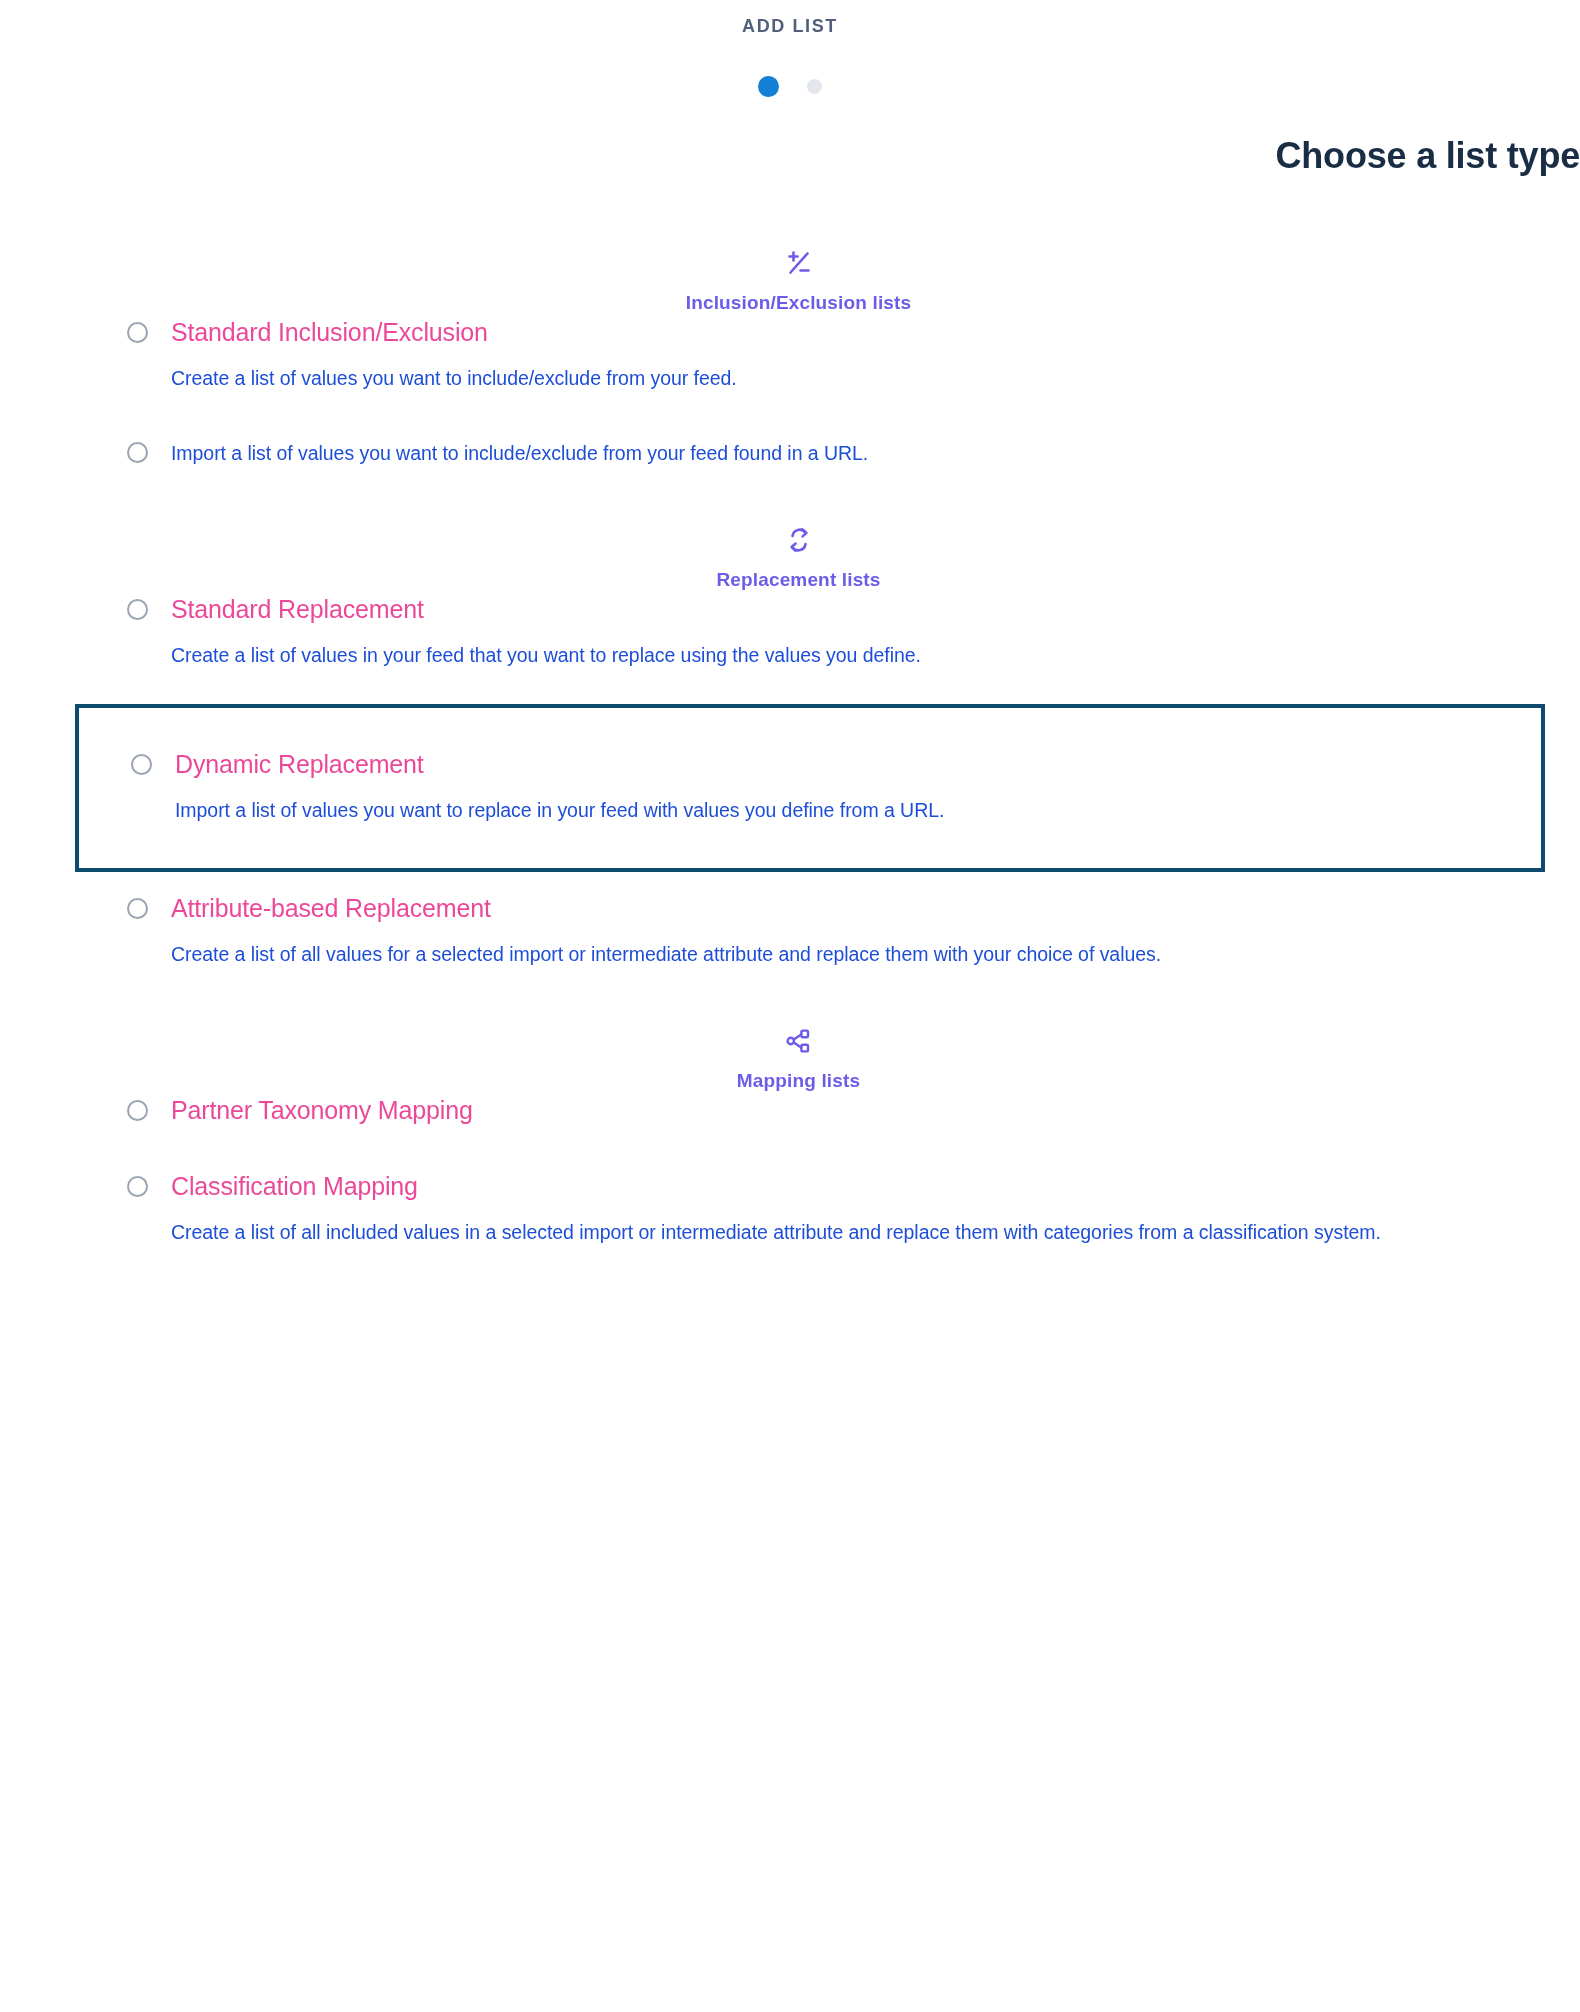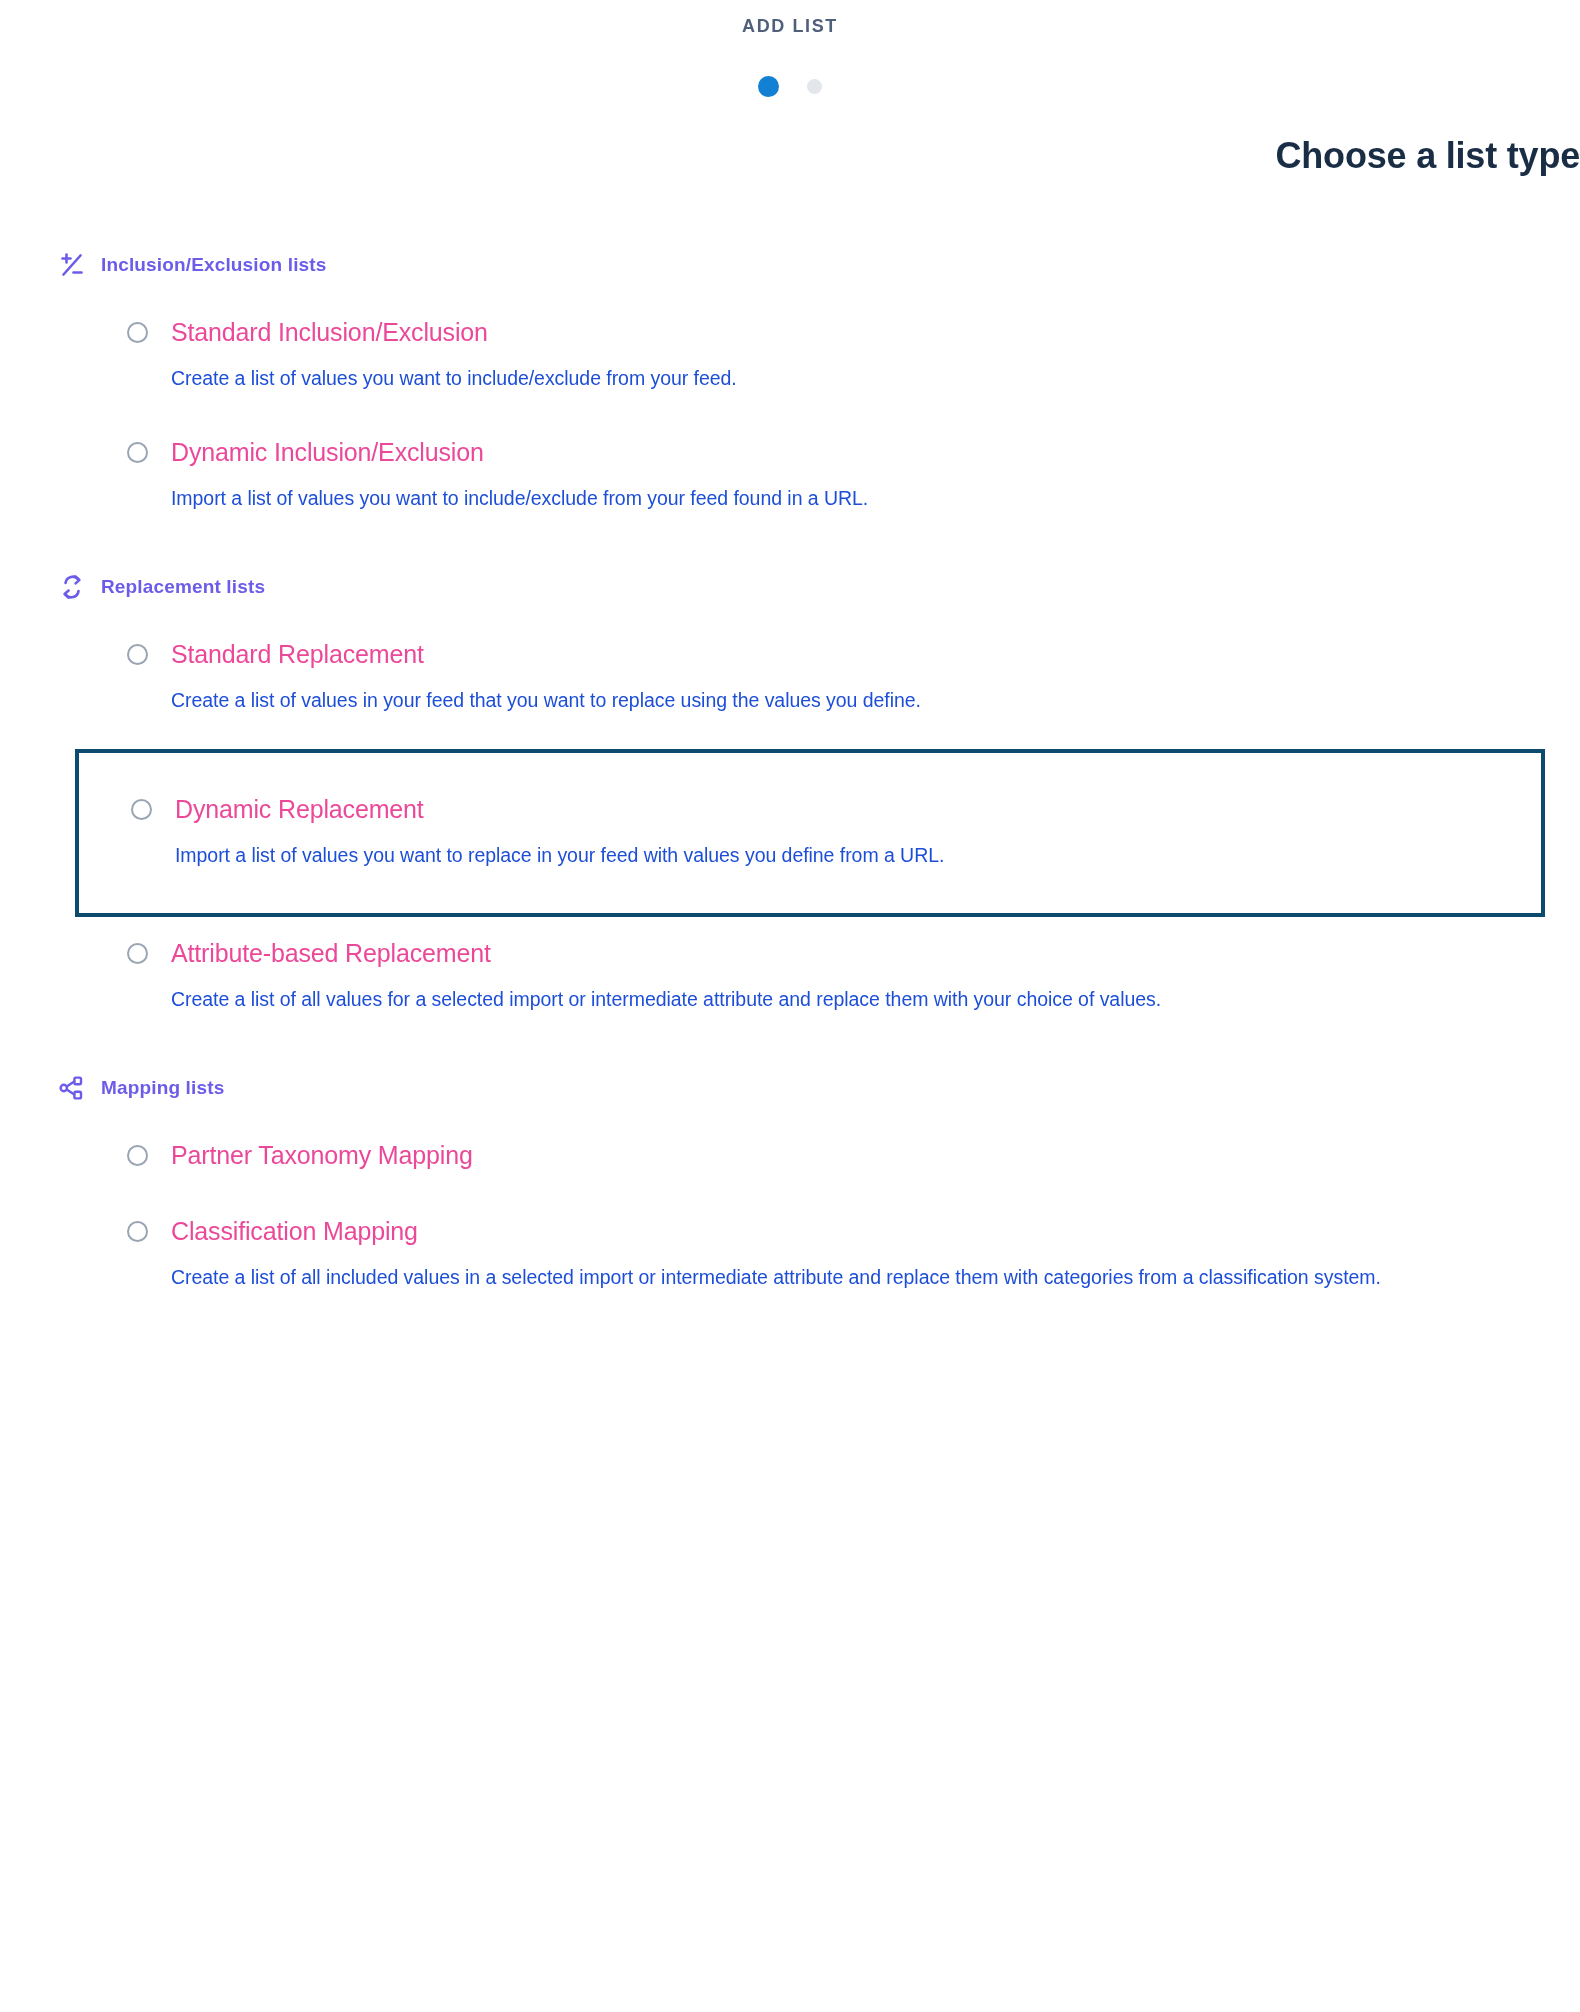--- a/index.html
+++ b/index.html
@@ -76,20 +76,21 @@
   }
   .group + .group {
     margin-top: 48px;
   }
 
   .group-header {
     display: flex;
     align-items: center;
     gap: 14px;
     height: 34px;
+    flex-direction: column;
   }
   .group-icon {
     width: 30px;
     height: 30px;
     flex: 0 0 30px;
     display: flex;
     align-items: center;
     justify-content: center;
   }
   .group-icon svg { display: block; }
@@ -185,21 +186,20 @@
 
     <div class="options">
       <div class="option">
         <span class="radio"></span>
         <div class="option-title">Standard Inclusion/Exclusion</div>
         <div class="option-desc">Create a list of values you want to include/exclude from your feed.</div>
       </div>
 
       <div class="option">
         <span class="radio"></span>
-        <div class="option-title">Dynamic Inclusion/Exclusion</div>
         <div class="option-desc">Import a list of values you want to include/exclude from your feed found in a URL.</div>
       </div>
     </div>
   </section>
 
   <section class="group" style="margin-top:56px;">
     <div class="group-header">
       <span class="group-icon">
         <svg width="28" height="28" viewBox="0 0 28 28" fill="none">
           <path d="M7.5 10 A7.2 7.2 0 0 1 20.5 6.7" stroke="#6c5ce9" stroke-width="2.6" stroke-linecap="round"></path>

